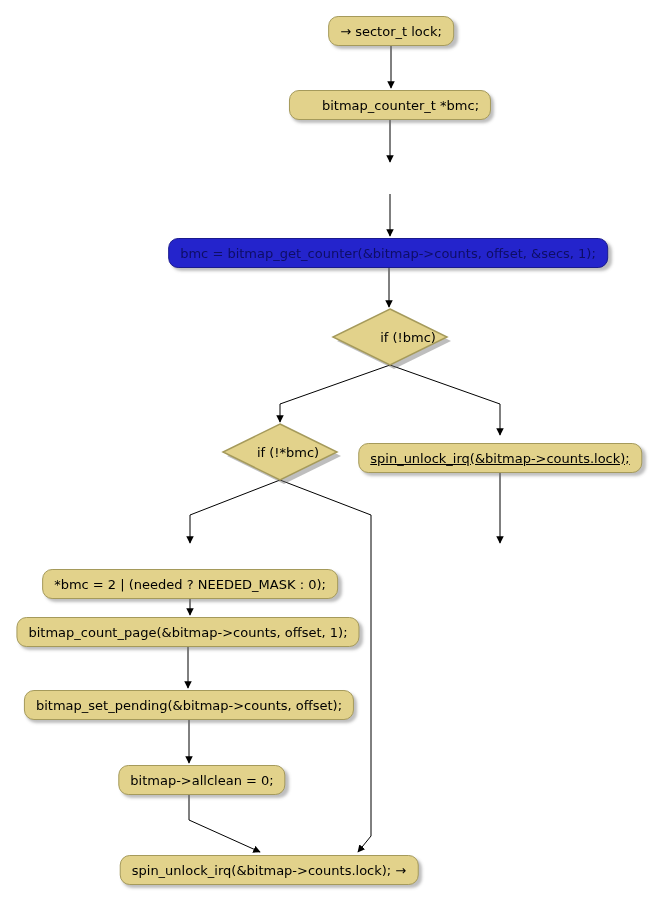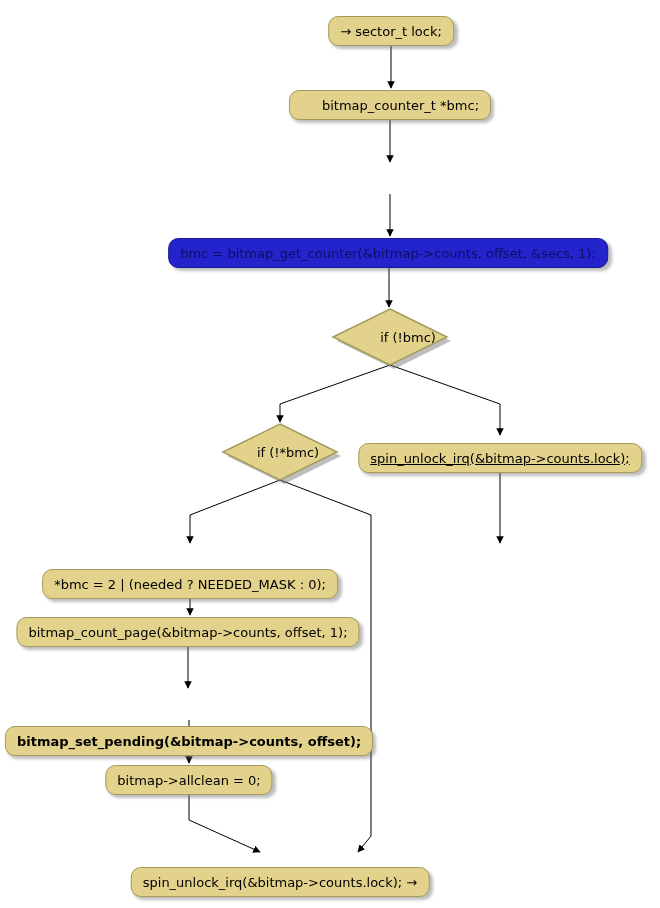--- a/index.html
+++ b/index.html
@@ -96,28 +96,28 @@
 
 
   <div class="node" style="left:190px; top:545px;margin-top:24px;">
     <span>*bmc = 2 | (needed ? NEEDED_MASK : 0);</span>
   </div>
 
   <div class="node" style="left:188px; top:617px;">
     <span>bitmap_count_page(&amp;bitmap-&gt;counts, offset, 1);</span>
   </div>
 
-  <div class="node" style="left:189px; top:726px;font-weight:bold;">
+  <div class="node" style="left:189px; top:690px;">
     <span>bitmap_set_pending(&amp;bitmap-&gt;counts, offset);</span>
   </div>
 
-  <div class="node" style="left:189px; top:765px;">
+  <div class="node" style="left:202px; top:765px;">
     <span>bitmap-&gt;allclean = 0;</span>
   </div>
 
-  <div class="node" style="left:280px; top:855px;margin-top:12px;">
+  <div class="node" style="left:269px; top:855px;">
     <span>spin_unlock_irq(&amp;bitmap-&gt;counts.lock); →</span>
   </div>
 
   <div class="dlabel" style="left:390px; top:337px;margin-left:18px;">if (!bmc)</div>
   <div class="dlabel" style="left:280px; top:452px;margin-left:8px;">if (!*bmc)</div>
 
 </div>
 
 </body></html>

